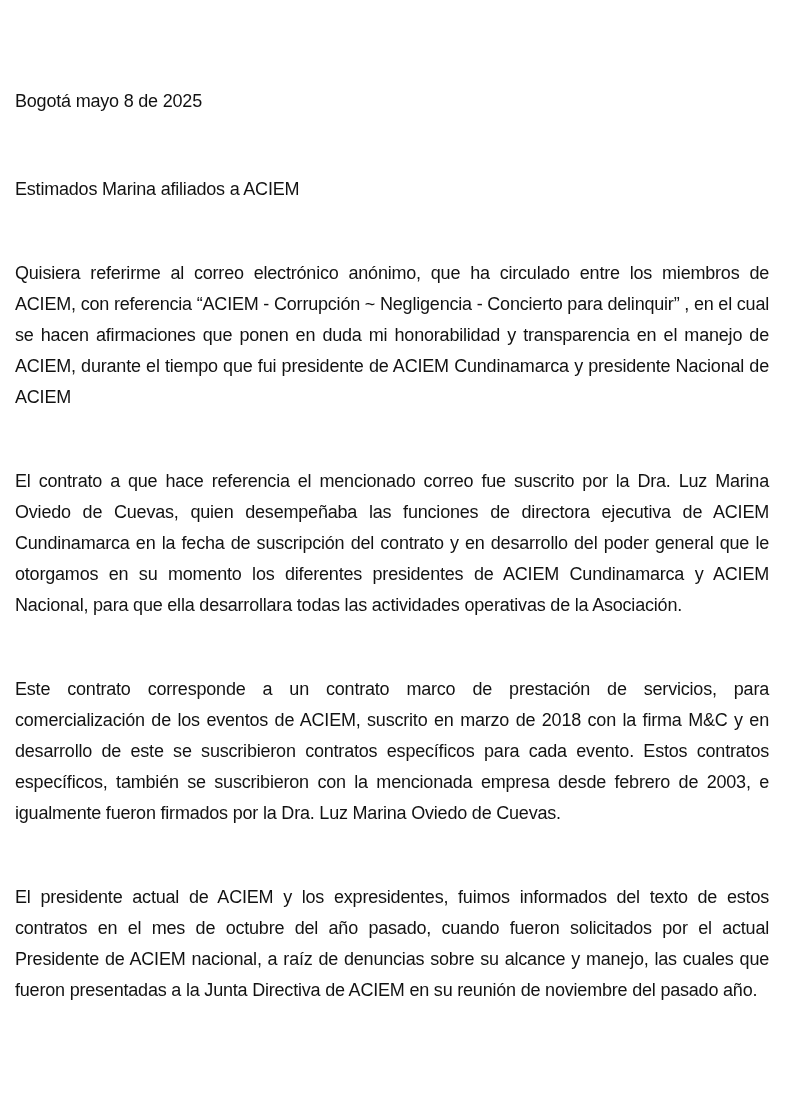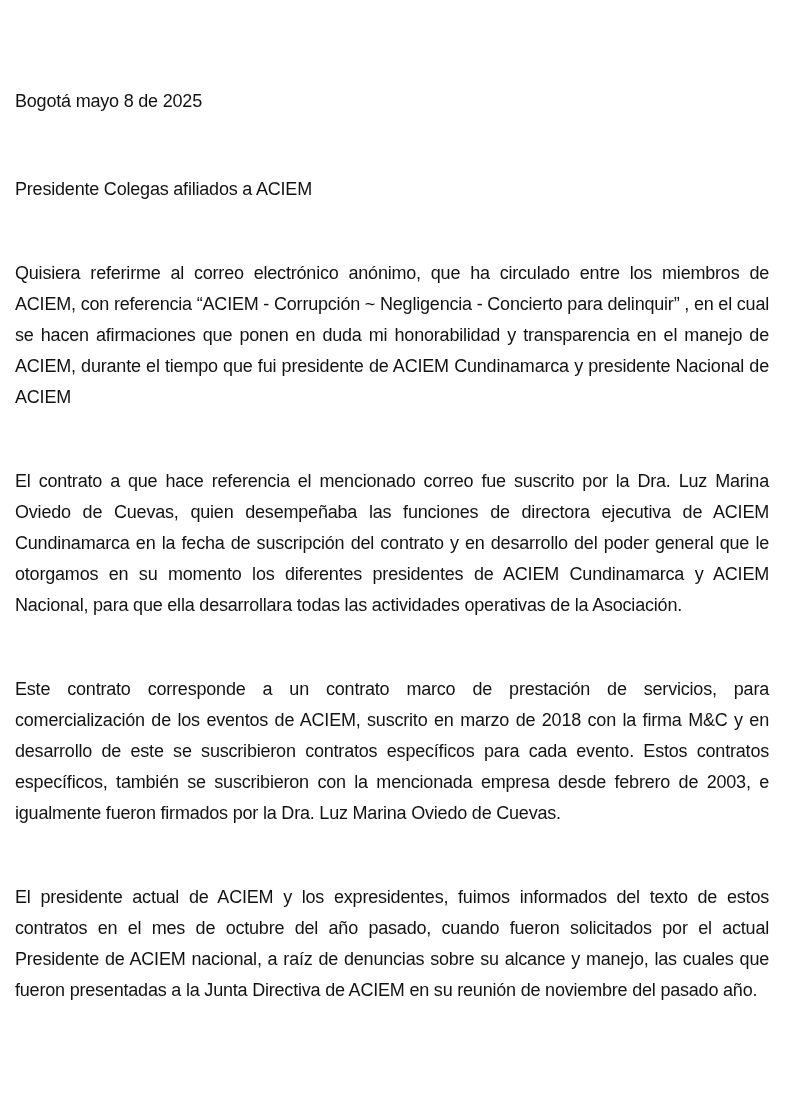--- a/index.html
+++ b/index.html
@@ -34,21 +34,21 @@
     text-align: justify;
     text-justify: inter-word;
   }
 </style>
 </head>
 <body>
 
 <div class="page">
   <p class="date-line">Bogotá mayo 8 de 2025</p>
 
-  <p class="salutation">Presidente Colegas afiliados a ACIEM</p>
+  <p class="salutation">Estimados Marina afiliados a ACIEM</p>
 
   <p class="body-paragraph">Quisiera referirme al correo electrónico anónimo, que ha circulado entre los miembros de ACIEM, con referencia “ACIEM - Corrupción ~ Negligencia - Concierto para delinquir” , en el cual se hacen afirmaciones que ponen en duda mi honorabilidad y transparencia en el manejo de ACIEM, durante el tiempo que fui presidente de ACIEM Cundinamarca y presidente Nacional de ACIEM</p>
 
   <p class="body-paragraph">El contrato a que hace referencia el mencionado correo fue suscrito por la Dra. Luz Marina Oviedo de Cuevas, quien desempeñaba las funciones de directora ejecutiva de ACIEM Cundinamarca en la fecha de suscripción del contrato y en desarrollo del poder general que le otorgamos en su momento los diferentes presidentes de ACIEM Cundinamarca y ACIEM Nacional, para que ella desarrollara todas las actividades operativas de la Asociación.</p>
 
   <p class="body-paragraph">Este contrato corresponde a un contrato marco de prestación de servicios, para comercialización de los eventos de ACIEM, suscrito en marzo de 2018 con la firma M&amp;C y en desarrollo de este se suscribieron contratos específicos para cada evento. Estos contratos específicos, también se suscribieron con la mencionada empresa desde febrero de 2003, e igualmente fueron firmados por la Dra. Luz Marina Oviedo de Cuevas.</p>
 
   <p class="body-paragraph">El presidente actual de ACIEM y los expresidentes, fuimos informados del texto de estos contratos en el mes de octubre del año pasado, cuando fueron solicitados por el actual Presidente de ACIEM nacional, a raíz de denuncias sobre su alcance y manejo, las cuales que fueron presentadas a la Junta Directiva de ACIEM en su reunión de noviembre del pasado año.</p>
 </div>
 

